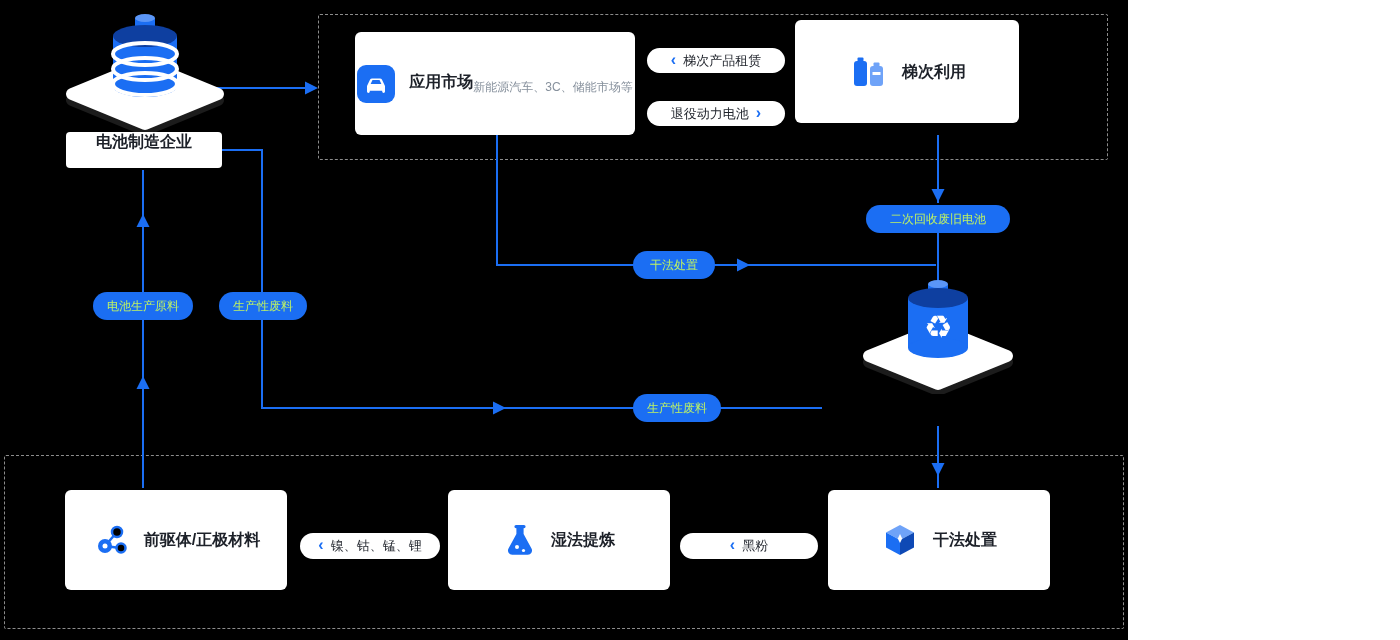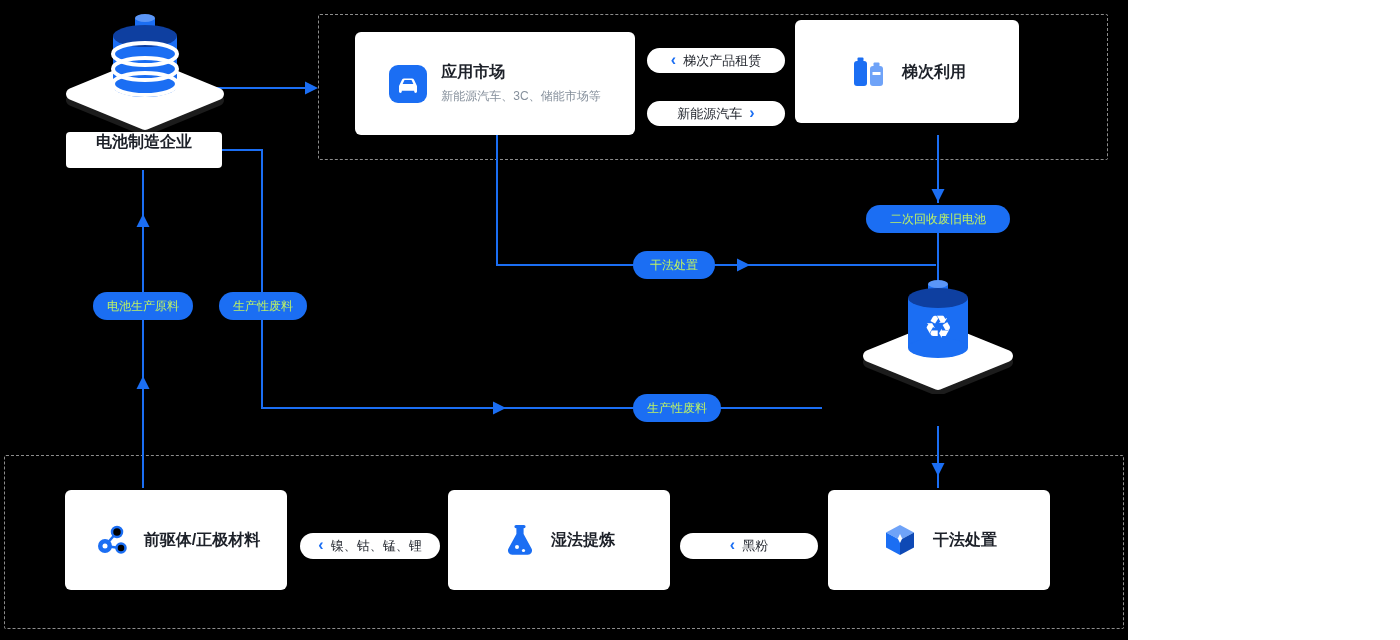--- a/index.html
+++ b/index.html
@@ -3,21 +3,21 @@
 <meta charset="utf-8">
 <style>
   html,body{margin:0;padding:0;}
   .canvas{position:relative;width:1400px;height:640px;background:#ffffff;overflow:hidden;
           font-family:"Liberation Sans","DejaVu Sans",sans-serif;}
   .dark-bg{position:absolute;left:0;top:0;width:1128px;height:640px;background:#000000;}
   .dashed-box{position:absolute;border:1px dashed #8c8c8c;border-radius:2px;}
   .arrows{position:absolute;left:0;top:0;pointer-events:none;}
   .card{position:absolute;background:#ffffff;border-radius:6px;display:flex;align-items:center;
         justify-content:center;gap:14px;}
-  .card-texts{display:flex;flex-direction:column;}
+  .card-texts{display:flex;flex-direction:row;}
   .card-title{font-size:16px;font-weight:700;color:#1d2129;line-height:1.2;}
   .card-sub{font-size:12px;color:#86909c;margin-top:7px;}
   .label-box{position:absolute;background:#ffffff;border-radius:4px;display:flex;align-items:flex-start;
         justify-content:center;font-size:16px;font-weight:700;color:#1d2129;}
   .badge{position:absolute;background:#1b6ef3;color:#bef264;font-size:12px;border-radius:14px;
         display:flex;align-items:center;justify-content:center;}
   .pill{position:absolute;background:#ffffff;border-radius:14px;display:flex;align-items:center;
         justify-content:center;gap:7px;font-size:13px;color:#1d2129;}
   .chev{color:#1b6ef3;font-weight:700;font-size:16px;line-height:1;transform:translateY(-1px);}
   .icon-wrap{display:flex;align-items:center;justify-content:center;}
@@ -85,21 +85,21 @@
       <span class="card-title">应用市场</span>
       <span class="card-sub">新能源汽车、3C、储能市场等</span>
     </span>
   </div>
 
   <div class="pill" style="left:647px;top:48px;width:138px;height:25px;">
     <span class="chev">‹</span>
     <span>梯次产品租赁</span>
   </div>
   <div class="pill" style="left:647px;top:101px;width:138px;height:25px;">
-    <span>新能源汽车</span>
+    <span>退役动力电池</span>
     <span class="chev">›</span>
   </div>
 
   <div class="card" style="left:795px;top:20px;width:224px;height:103px;">
     <span class="icon-wrap">
       <svg width="40" height="36" viewBox="0 0 40 36">
         <rect x="9.5" y="3.5" width="6" height="4" rx="1" fill="#1b6ef3"></rect>
         <rect x="6" y="7" width="13" height="25" rx="3" fill="#1b6ef3"></rect>
         <rect x="25.5" y="8.5" width="6" height="4" rx="1" fill="#6fa3f8"></rect>
         <rect x="22" y="12" width="13" height="20" rx="3" fill="#6fa3f8"></rect>

